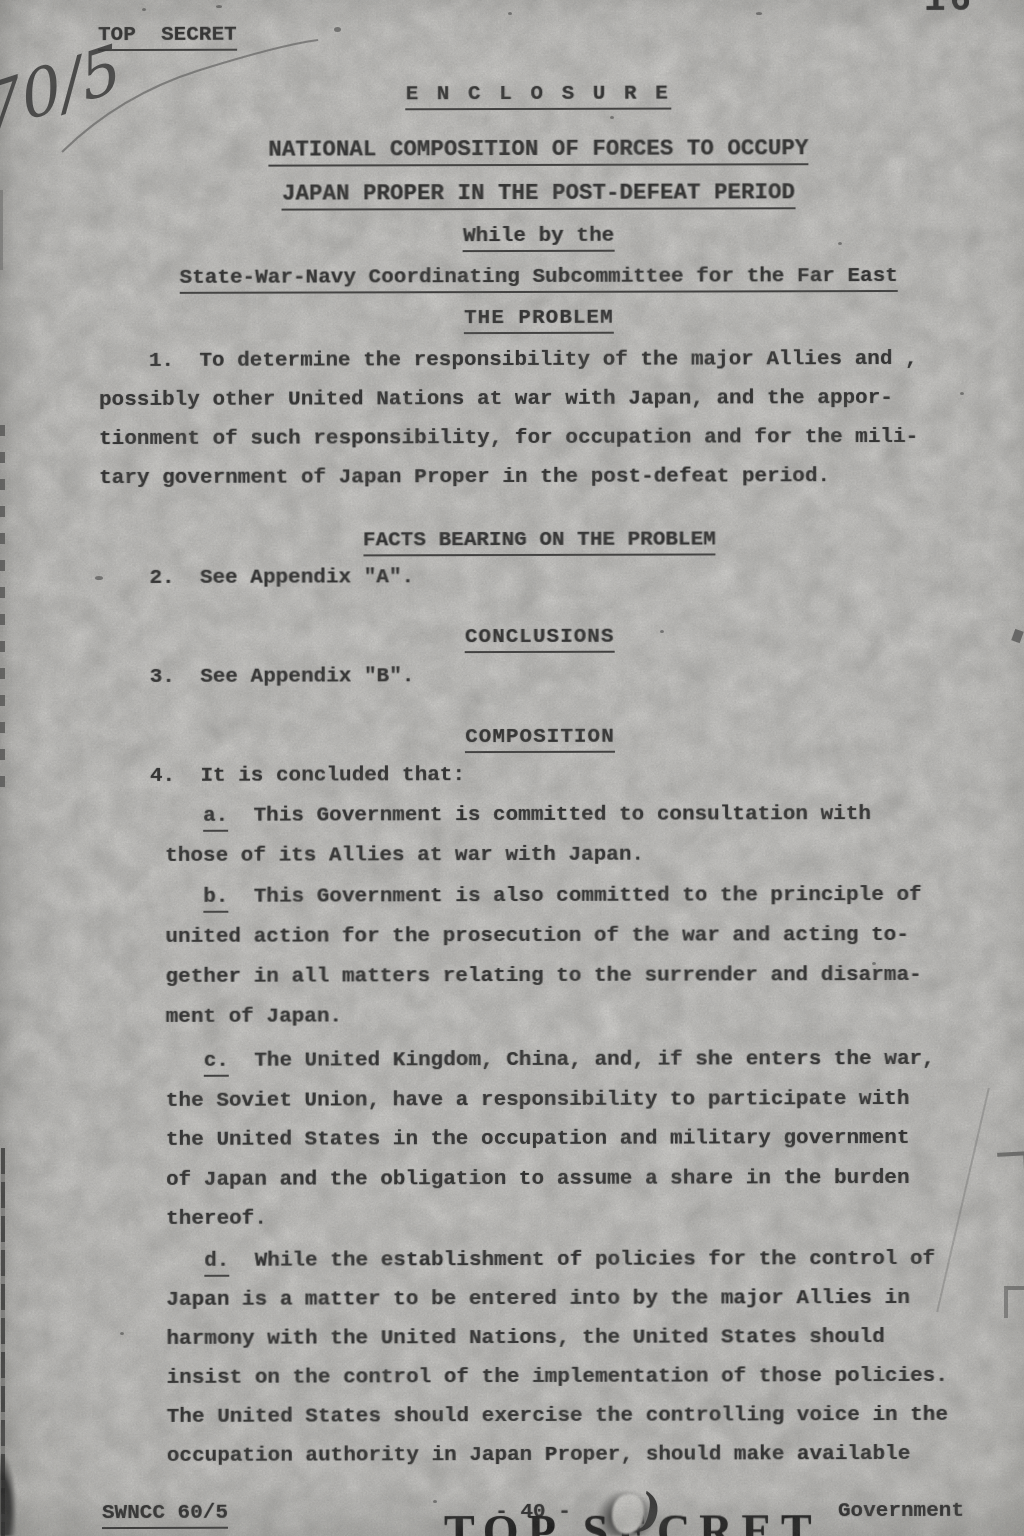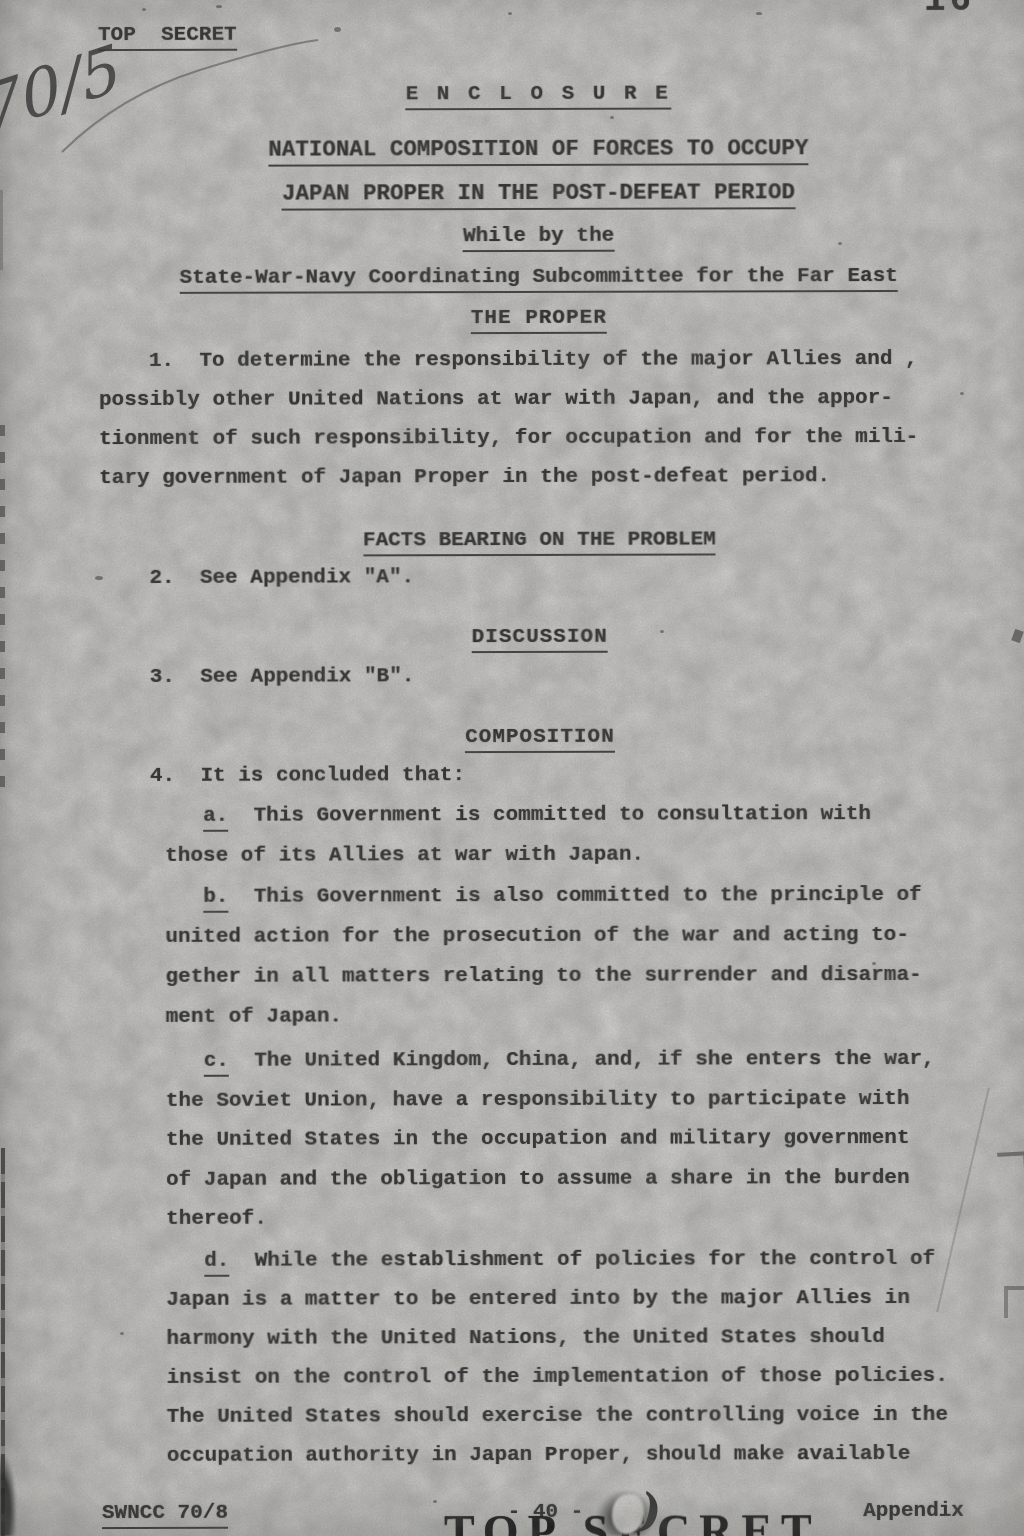--- a/index.html
+++ b/index.html
@@ -85,36 +85,36 @@
     <div class="block center" style="top:130px">
       <div class="title-line"><span class="u">NATIONAL COMPOSITION OF FORCES TO OCCUPY</span></div>
       <div class="title-line"><span class="u">JAPAN PROPER IN THE POST-DEFEAT PERIOD</span></div>
     </div>
 
     <div class="block center" style="top:216px">
       <div class="report-line"><span class="u">While by the</span></div>
       <div class="report-line"><span class="u">State-War-Navy Coordinating Subcommittee for the Far East</span></div>
     </div>
 
-    <div class="block center" style="top:298px"><span class="u" style="letter-spacing:1px">THE PROPER</span></div>
+    <div class="block center" style="top:298px"><span class="u" style="letter-spacing:1px">THE PROBLEM</span></div>
 
     <div class="block" style="top:340px">
       <div class="line ind1">1.  To determine the responsibility of the major Allies and ,</div>
       <div class="line">possibly other United Nations at war with Japan, and the appor-</div>
       <div class="line">tionment of such responsibility, for occupation and for the mili-</div>
       <div class="line">tary government of Japan Proper in the post-defeat period.</div>
     </div>
 
     <div class="block center" style="top:520px"><span class="u">FACTS BEARING ON THE PROBLEM</span></div>
 
     <div class="block" style="top:557px">
       <div class="line ind1">2.  See Appendix "A".</div>
     </div>
 
-    <div class="block center" style="top:617px"><span class="u" style="letter-spacing:1px">DISCUSSION</span></div>
+    <div class="block center" style="top:617px"><span class="u" style="letter-spacing:1px">CONCLUSIONS</span></div>
 
     <div class="block" style="top:656px">
       <div class="line ind1">3.  See Appendix "B".</div>
     </div>
 
     <div class="block center" style="top:717px"><span class="u" style="letter-spacing:1px">COMPOSITION</span></div>
 
     <div class="block" style="top:755px">
       <div class="line ind1">4.  It is concluded that:</div>
     </div>
@@ -142,23 +142,23 @@
     <div class="block sub" style="top:1240px">
       <div class="line first"><span class="u">d.</span><span>  While the establishment of policies for the control of</span></div>
       <div class="line">Japan is a matter to be entered into by the major Allies in</div>
       <div class="line">harmony with the United Nations, the United States should</div>
       <div class="line">insist on the control of the implementation of those policies.</div>
       <div class="line">The United States should exercise the controlling voice in the</div>
       <div class="line">occupation authority in Japan Proper, should make available</div>
     </div>
 
     <div class="footer">
-      <span class="u">SWNCC 70/8</span>
+      <span class="u">SWNCC 60/5</span>
       <span>- 40 -</span>
-      <span>Appendix</span>
+      <span>Government</span>
     </div>
 
     <div class="stamp">TOP SECRET</div>
   </div>
 
   <div class="handnote">70/5</div>
   <svg class="handtail" width="340" height="200" viewBox="0 0 340 200">
     <path d="M 62 152 Q 120 95 200 70 T 318 40" fill="none" stroke="#3a3a3a" stroke-width="2.2" opacity="0.5"></path>
   </svg>
   <div class="handmark">)</div>

